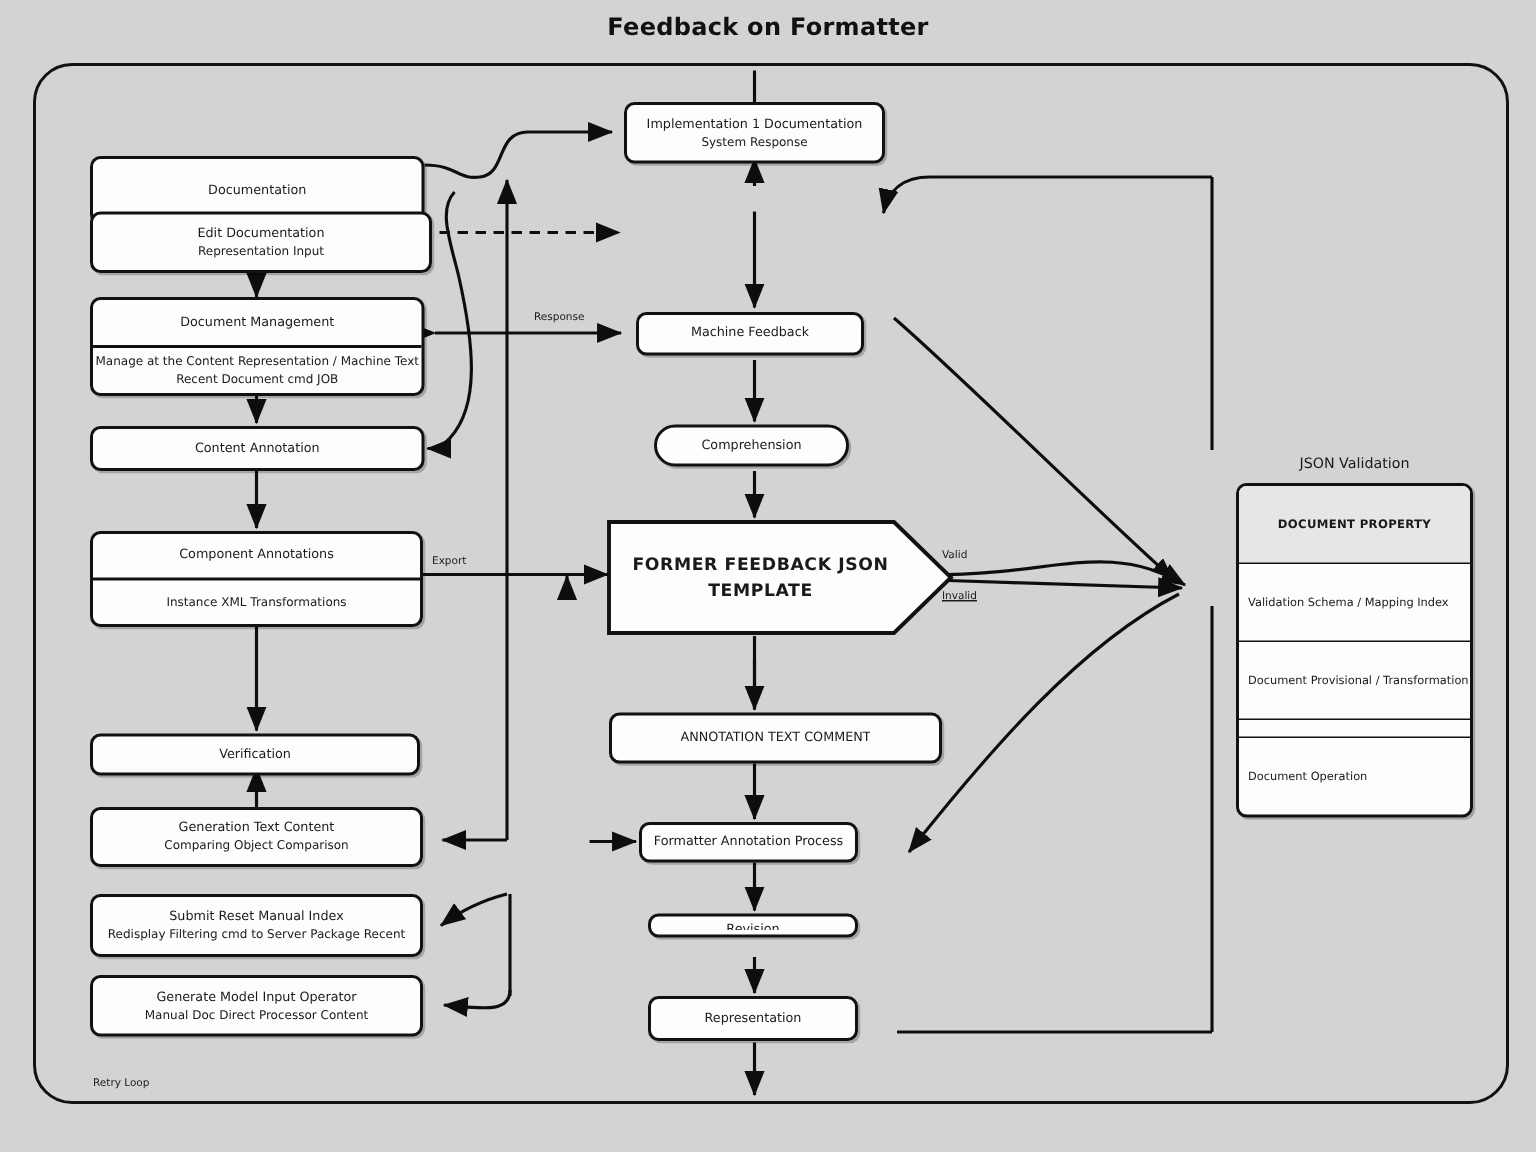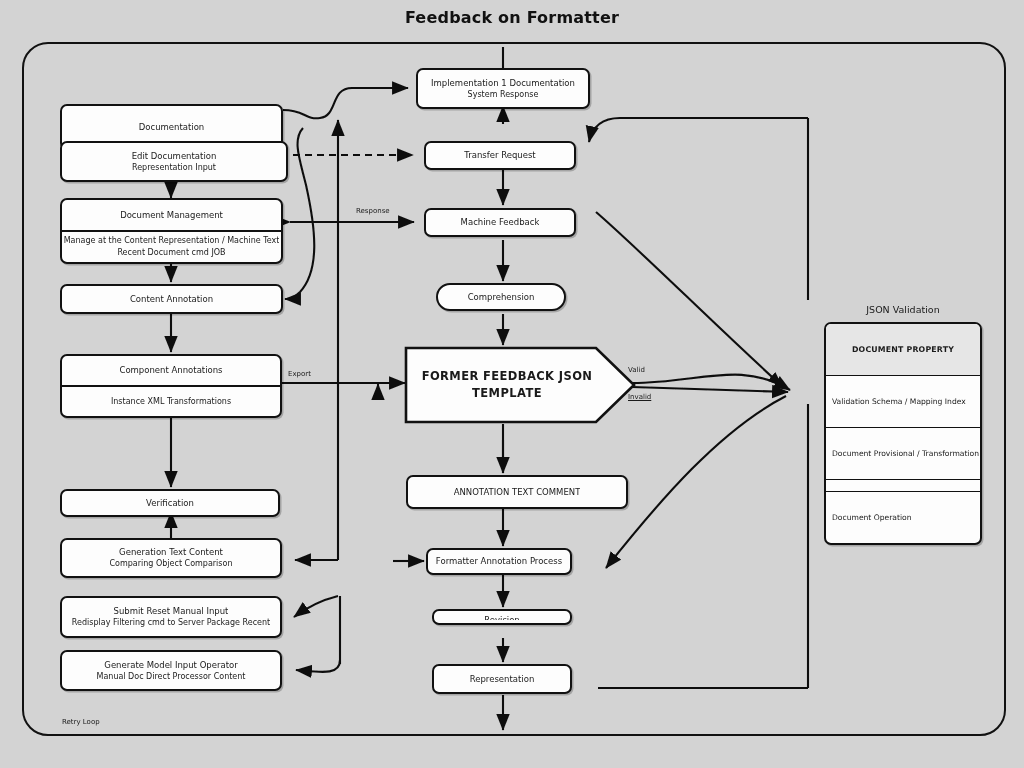--- a/index.html
+++ b/index.html
@@ -239,37 +239,34 @@
   <div class="node" style="left:60px;top:489px;width:220px;height:28px;">
     <span class="ln">Verification</span>
   </div>
 
   <div class="node" style="left:60px;top:538px;width:222px;height:40px;">
     <span class="ln">Generation Text Content</span>
     <span class="ln sm">Comparing Object Comparison</span>
   </div>
 
   <div class="node" style="left:60px;top:596px;width:222px;height:42px;">
-    <span class="ln">Submit Reset Manual Input</span>
+    <span class="ln">Submit Reset Manual Index</span>
     <span class="ln sm">Redisplay Filtering cmd to Server Package Recent</span>
   </div>
 
   <div class="node" style="left:60px;top:650px;width:222px;height:41px;">
     <span class="ln">Generate Model Input Operator</span>
     <span class="ln sm">Manual Doc Direct Processor Content</span>
   </div>
 
   <div class="node" style="left:416px;top:68px;width:174px;height:41px;">
     <span class="ln">Implementation 1 Documentation</span>
     <span class="ln sm">System Response</span>
   </div>
 
-  <div class="node" style="left:424px;top:141px;width:152px;height:29px;">
-    <span class="ln">Transfer Request</span>
-  </div>
 
   <div class="node" style="left:424px;top:208px;width:152px;height:29px;">
     <span class="ln">Machine Feedback</span>
   </div>
 
   <div class="node stadium" style="left:436px;top:283px;width:130px;height:28px;">
     <span class="ln">Comprehension</span>
   </div>
 
   <div class="hex" style="left:404px;top:346px;width:232px;height:78px;">

